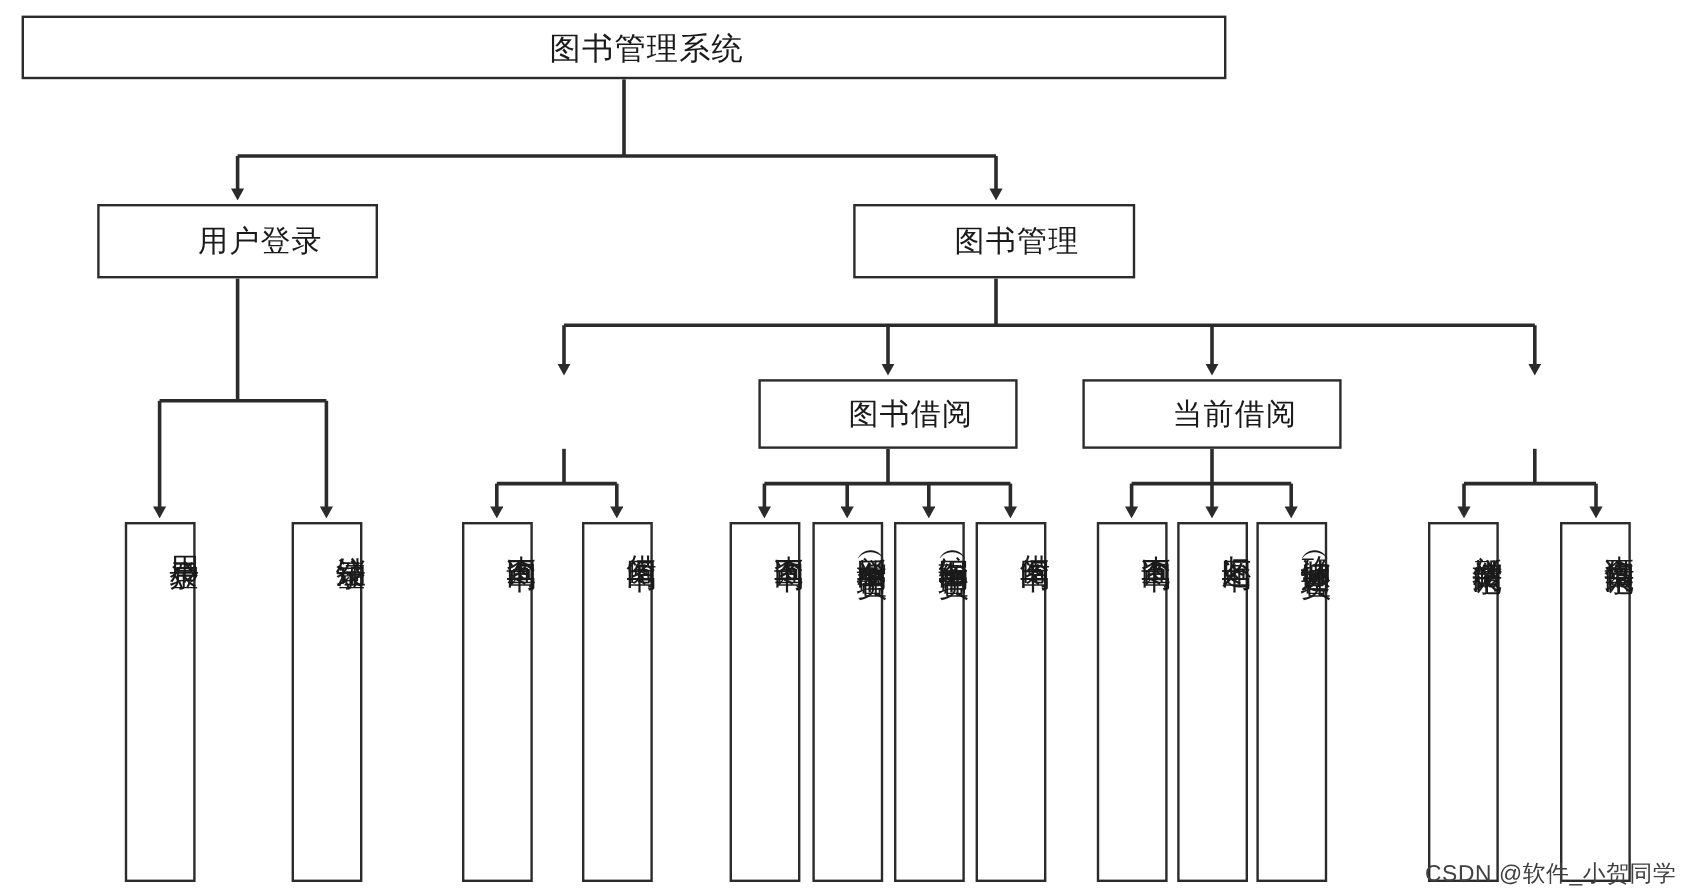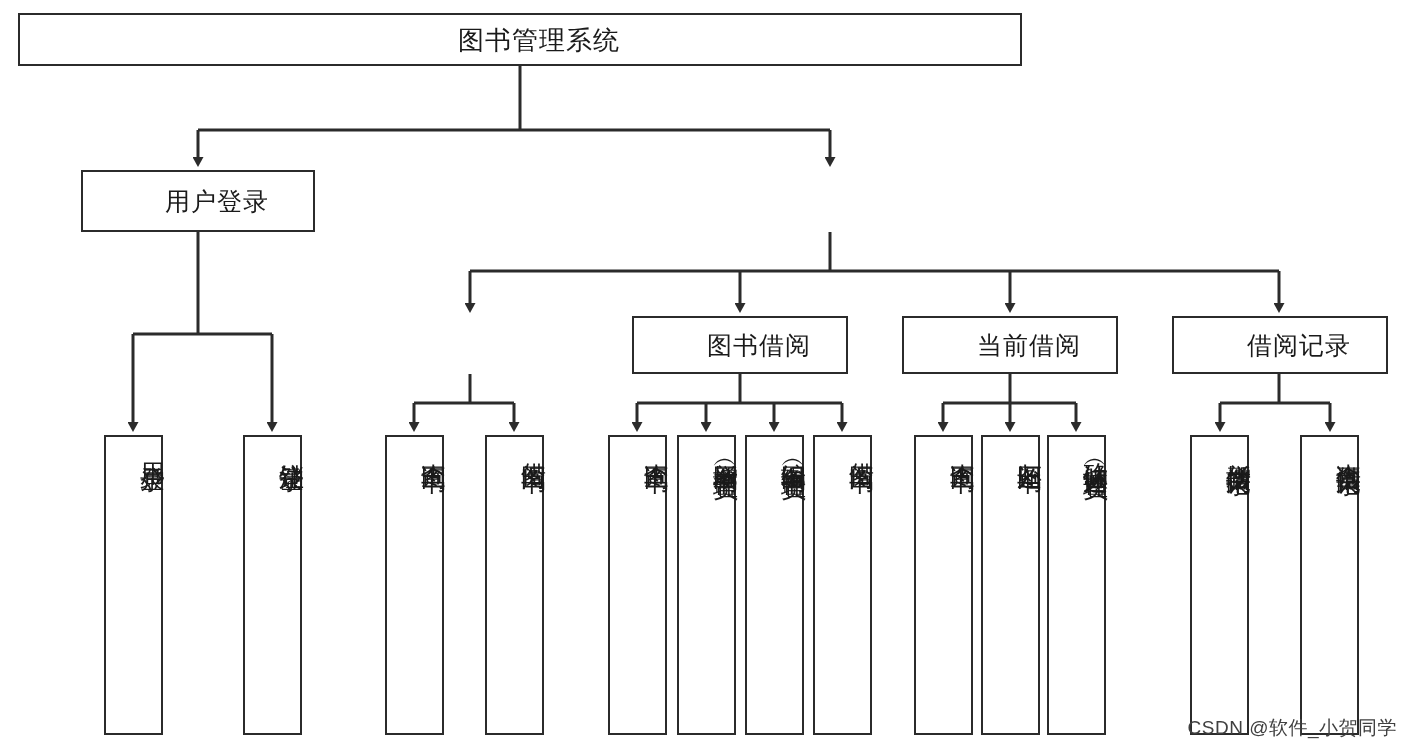--- a/index.html
+++ b/index.html
@@ -132,30 +132,30 @@
     </g>
   </svg>
 
   <div class="node h root" style="left:18px; top:13px; width:1004px; height:53px;">
     <span class="lbl">图书管理系统</span>
   </div>
 
   <div class="node h" style="left:81px; top:170px; width:234px; height:62px;">
     <span class="lbl">用户登录</span>
   </div>
+  <div class="node h" style="left:711px; top:170px; width:235px; height:62px;">
+    <span class="lbl">图书管理</span>
+  </div>
 
   <div class="node h" style="left:902px; top:316px; width:216px; height:58px;">
     <span class="lbl">当前借阅</span>
   </div>
   <div class="node h" style="left:632px; top:316px; width:216px; height:58px;">
     <span class="lbl">图书借阅</span>
   </div>
-  <div class="node h" style="left:1172px; top:316px; width:216px; height:58px;">
-    <span class="lbl">借阅记录</span>
-  </div>
 
   <div class="node v" style="left:104px; top:435px; width:59px; height:300px;">
     <span class="lbl">用户登录</span>
   </div>
   <div class="node v" style="left:243px; top:435px; width:59px; height:300px;">
     <span class="lbl">注销登录</span>
   </div>
 
   <div class="node v" style="left:385px; top:435px; width:59px; height:300px;">
     <span class="lbl">查询图书</span>

